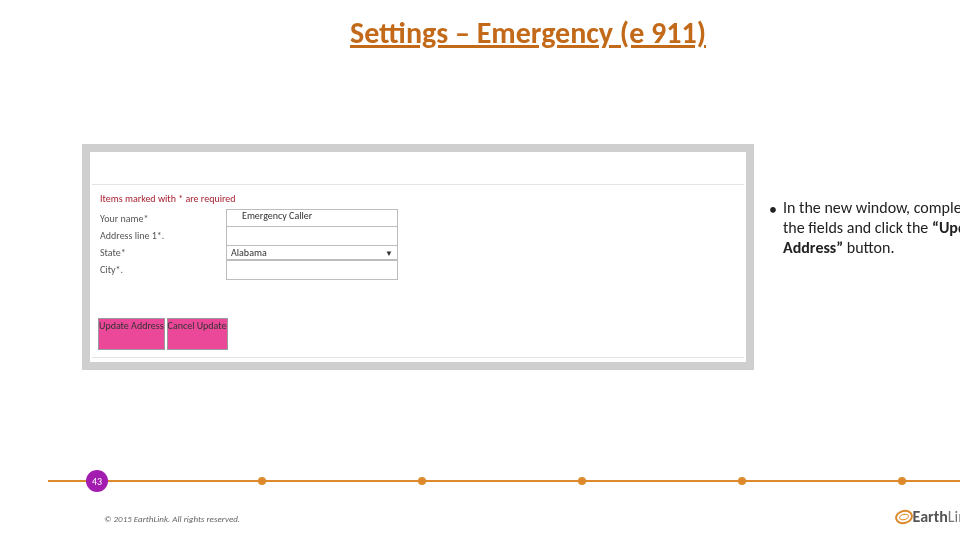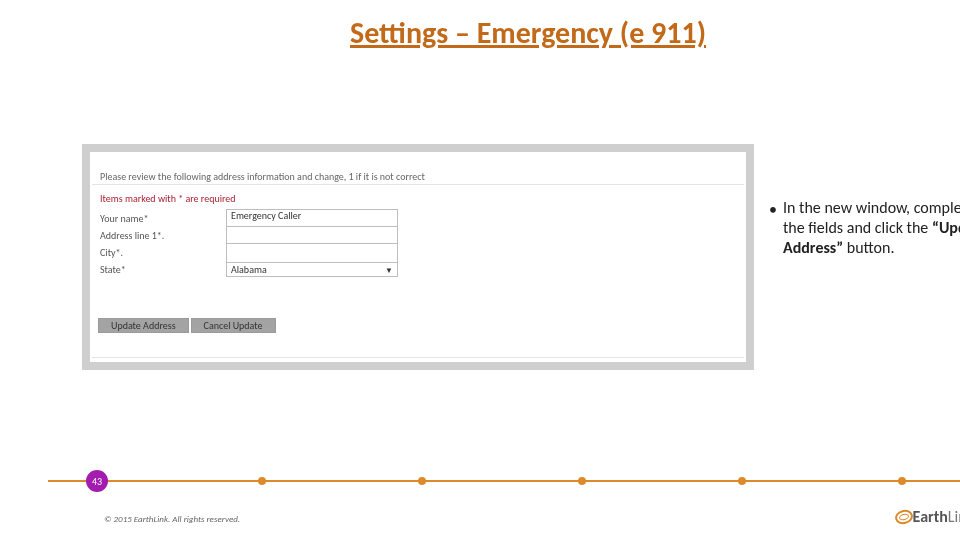--- a/index.html
+++ b/index.html
@@ -19,32 +19,32 @@
   .info1 { position: absolute; left: 10px; top: 6px; color: #666; font-size: 10px; }
   .info2 { position: absolute; left: 10px; top: 18px; color: #666; font-size: 10px; }
   .hr1 { position: absolute; left: 2px; top: 32px; right: 2px; height: 1px; background: #e4e4e4; }
   .req { position: absolute; left: 10px; top: 40px; color: #a23; font-size: 10px; }
 
   .form { position: absolute; left: 10px; top: 58px; width: 380px; }
   .row { height: 17px; display: flex; align-items: center; gap: 8px; }
   .lbl { width: 118px; font-size: 10px; color: #555; }
   .txt-input {
     width: 172px; height: 20px; border: 1px solid #bdbdbd; background: #fff;
-    font-size: 10px; color: #333; padding: 0 4px; line-height: 12px;
+    font-size: 10px; color: #333; padding: 0 15px; line-height: 12px;
   }
   .sel {
     width: 172px; height: 15px; border: 1px solid #bdbdbd; background: #fff;
     font-size: 10px; color: #333; padding: 0 4px; display: flex; align-items: center; justify-content: space-between;
   }
   .caret { font-size: 8px; color: #333; }
 
   .btnrow { position: absolute; left: 8px; top: 166px; display: flex; gap: 2px; }
   .btn {
-    border: 1px solid #9b9b9b; background: #a3a3a3; font-size: 10px; color: #333;
-    padding: 1px 12px; height: 15px; line-height: 12px;
+    border: 1px solid #9b9b9b; background: #ec4899; font-size: 10px; color: #333;
+    padding: 1px 0; height: 32px; line-height: 12px;
   }
   .note { position: absolute; left: 8px; top: 184px; font-size: 10px; font-style: italic; color: #666; }
   .hrb { position: absolute; left: 2px; bottom: 4px; right: 2px; height: 1px; background: #e4e4e4; }
 
   .bullet {
     position: absolute; left: 735px; top: 198px; width: 210px;
     font-size: 16px; color: #222; line-height: 1.25;
   }
   .bullet .dot { position: absolute; left: -14px; top: 2px; }
   .bold { font-weight: 700; }
@@ -71,43 +71,42 @@
 </style>
 </head>
 <body>
 
 <div class="slide">
 
   <div class="title">Settings – Emergency (e 911)</div>
 
   <div class="screenshot">
     <div class="shot-inner">
-      <div class="info2">Please review the following address information and change, 1 if it is not correct</div>
       <div class="hr1"></div>
       <div class="req">Items marked with * are required</div>
 
       <div class="form">
         <div class="row">
           <span class="lbl">Your name*</span>
           <div class="txt-input">Emergency Caller</div>
         </div>
         <div class="row">
           <span class="lbl">Address line 1*.</span>
           <div class="txt-input"></div>
         </div>
         <div class="row">
-          <span class="lbl">City*.</span>
-          <div class="txt-input"></div>
-        </div>
-        <div class="row">
           <span class="lbl">State*</span>
           <div class="sel">
             <span>Alabama</span>
             <span class="caret">▼</span>
           </div>
+        </div>
+        <div class="row">
+          <span class="lbl">City*.</span>
+          <div class="txt-input"></div>
         </div>
       </div>
 
       <div class="btnrow">
         <div class="btn">Update Address</div>
         <div class="btn">Cancel Update</div>
       </div>
       <div class="hrb"></div>
     </div>
   </div>

